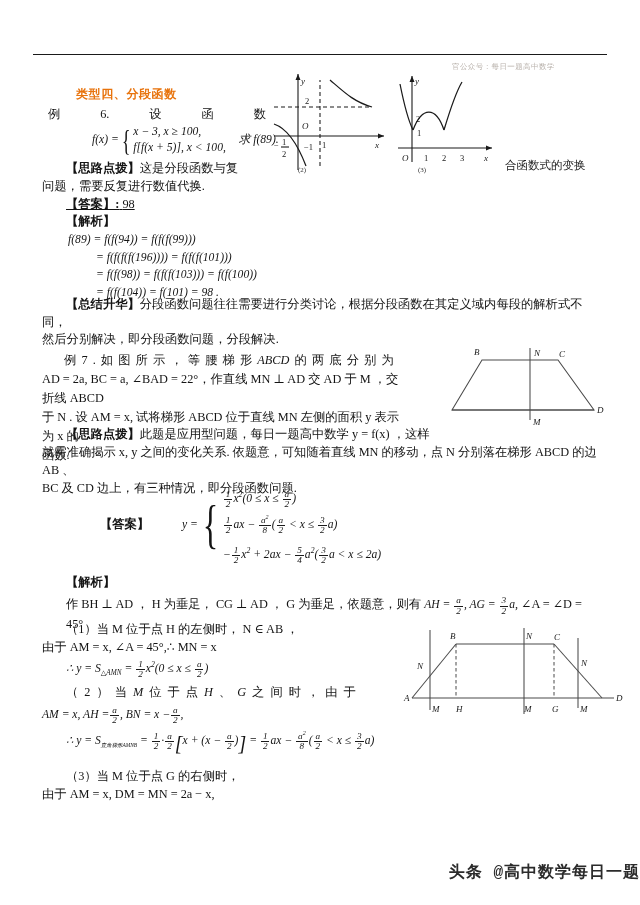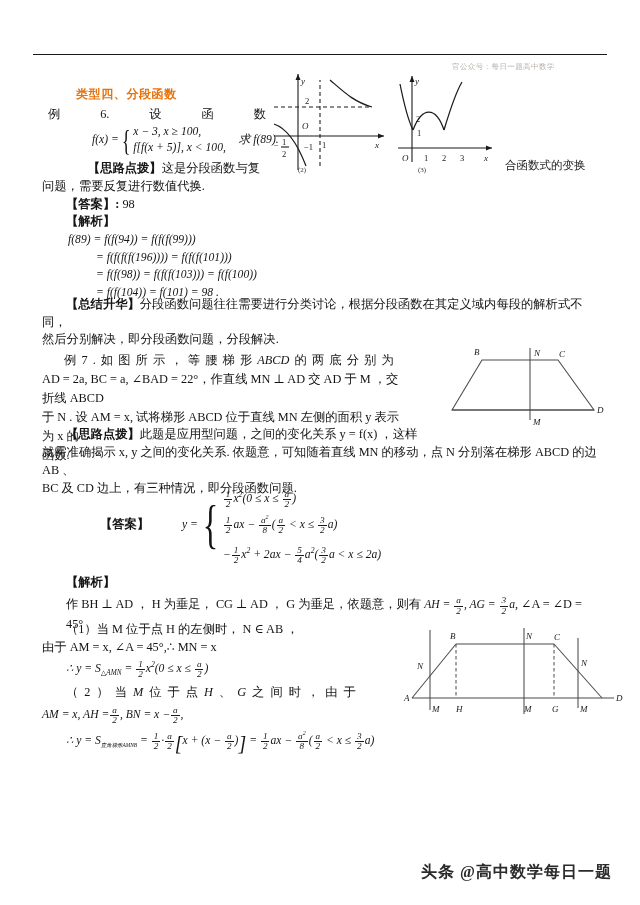--- a/index.html
+++ b/index.html
@@ -61,22 +61,22 @@
   .gline{stroke:#4a4a4a;stroke-width:1.05;fill:none;}
   .gdash{stroke:#4a4a4a;stroke-width:1;fill:none;stroke-dasharray:3.5 2.5;}
 
   .note-right{
     position:absolute;left:505px;top:158px;
     font-family:"Liberation Serif","DejaVu Serif",serif;font-size:11.5px;color:#1a1a1a;
     white-space:nowrap;
   }
 
   .footer{
-    position:absolute;left:0;right:0;bottom:22px;text-align:right;padding-right:28px;
-    font-family:Liberation Serif, serif;
+    position:absolute;left:0;right:0;bottom:22px;text-align:right;
+    font-family:Liberation Mono, monospace;
     font-size:16px;font-weight:bold;color:#2b2b2b;letter-spacing:1px;
   }
 </style>
 </head>
 <body>
 
 <div class="page">
 
   <div class="rule"></div>
 
@@ -96,25 +96,25 @@
 
   <div class="blk math" style="left:44px;top:124px;margin-left:48px;">
     <span class="mi">f(x) =</span><span class="brace">{</span><span class="cases">
       <span class="row mi">x − 3, x ≥ 100,</span><br>
       <span class="row mi">f[f(x + 5)], x &lt; 100,</span>
     </span>
     <span class="mi" style="margin-left:10px;">求 f(89).</span>
   </div>
 
   <div class="blk cn" style="left:42px;top:160px;width:218px;">
-    <p style="text-indent:24px;text-align:right;"><span class="cnb">【思路点拨】</span><span>这是分段函数与复</span></p>
+    <p style="text-indent:24px;"><span class="cnb">【思路点拨】</span><span>这是分段函数与复</span></p>
     <p><span>问题，需要反复进行数值代换.</span></p>
   </div>
 
-  <div class="blk cn" style="left:66px;top:196px;">
+  <div class="blk cn" style="left:66px;top:196px;text-decoration:underline;">
     <span class="cnb">【答案】:</span>
     <span style="font-family:'Liberation Serif',serif;">98</span>
   </div>
 
   <div class="blk cn cnb" style="left:66px;top:213px;">【解析】</div>
 
   <div class="blk math" style="left:68px;top:231px;line-height:17.5px;">
     <div class="mi">f(89) = f(f(94)) = f(f(f(99)))</div>
     <div class="mi" style="padding-left:28px;">= f(f(f(f(196)))) = f(f(f(101)))</div>
     <div class="mi" style="padding-left:28px;">= f(f(98)) = f(f(f(103))) = f(f(100))</div>
@@ -212,21 +212,21 @@
       <line class="gline" x1="86" y1="14" x2="86" y2="86"></line>
       <text class="lbl" x="30" y="21">B</text>
       <text class="lbl" x="90" y="22">N</text>
       <text class="lbl" x="115" y="23">C</text>
       <text class="lbl" x="89" y="91">M</text>
       <text class="lbl" x="153" y="79">D</text>
     </svg>
   </div>
 
   <div class="blk cn" style="left:42px;top:425px;width:556px;line-height:18px;">
-    <p style="text-indent:24px;"><span class="cnb">【思路点拨】</span><span>此题是应用型问题，之间的变化关系 y = f(x) ，这样</span></p>
+    <p style="text-indent:24px;"><span class="cnb">【思路点拨】</span><span>此题是应用型问题，每日一题高中数学 y = f(x) ，这样</span></p>
     <p>就需准确揭示 x, y 之间的变化关系. 依题意，可知随着直线 MN 的移动，点 N 分别落在梯形 ABCD 的边 AB 、</p>
     <p>BC 及 CD 边上，有三种情况，即分段函数问题.</p>
   </div>
 
   <div class="blk cn cnb" style="left:100px;top:516px;">【答案】</div>
 
   <div class="blk math" style="left:182px;top:482px;">
     <span class="mi">y =</span><span class="brace brace3">{</span><span class="cases" style="line-height:26px;">
       <span class="row mi">
         <span class="frac"><span class="n">1</span><span class="d">2</span></span>x<sup>2</sup>(0 ≤ x ≤ <span class="frac"><span class="n">a</span><span class="d">2</span></span>)
@@ -303,16 +303,18 @@
   </div>
 
   <div class="blk math" style="left:42px;top:706px;">
     <span class="mi">AM = x, AH =</span><span class="mi"><span class="frac"><span class="n">a</span><span class="d">2</span></span></span><span class="mi">, BN = x −</span><span class="mi"><span class="frac"><span class="n">a</span><span class="d">2</span></span>,</span>
   </div>
 
   <div class="blk math" style="left:66px;top:730px;">
     <span class="mi">∴ y = S<sub style="font-size:5.4px;">直角梯形AMNB</sub> = <span class="frac"><span class="n">1</span><span class="d">2</span></span>·<span class="frac"><span class="n">a</span><span class="d">2</span></span><span style="font-size:20px;vertical-align:-0.28em;font-weight:300;">[</span>x + (x − <span class="frac"><span class="n">a</span><span class="d">2</span></span>)<span style="font-size:20px;vertical-align:-0.28em;font-weight:300;">]</span> = <span class="frac"><span class="n">1</span><span class="d">2</span></span>ax − <span class="frac"><span class="n">a<sup>2</sup></span><span class="d">8</span></span>(<span class="frac"><span class="n">a</span><span class="d">2</span></span> &lt; x ≤ <span class="frac"><span class="n">3</span><span class="d">2</span></span>a)</span>
   </div>
 
+  <div class="blk cn" style="left:66px;top:768px;">（3）当 M 位于点 G 的右侧时，</div>
+  <div class="blk cn" style="left:42px;top:786px;">由于 AM = x, DM = MN = 2a − x,</div>
 
   <div class="footer">头条 @高中数学每日一题</div>
 
 </div>
 
 </body></html>

